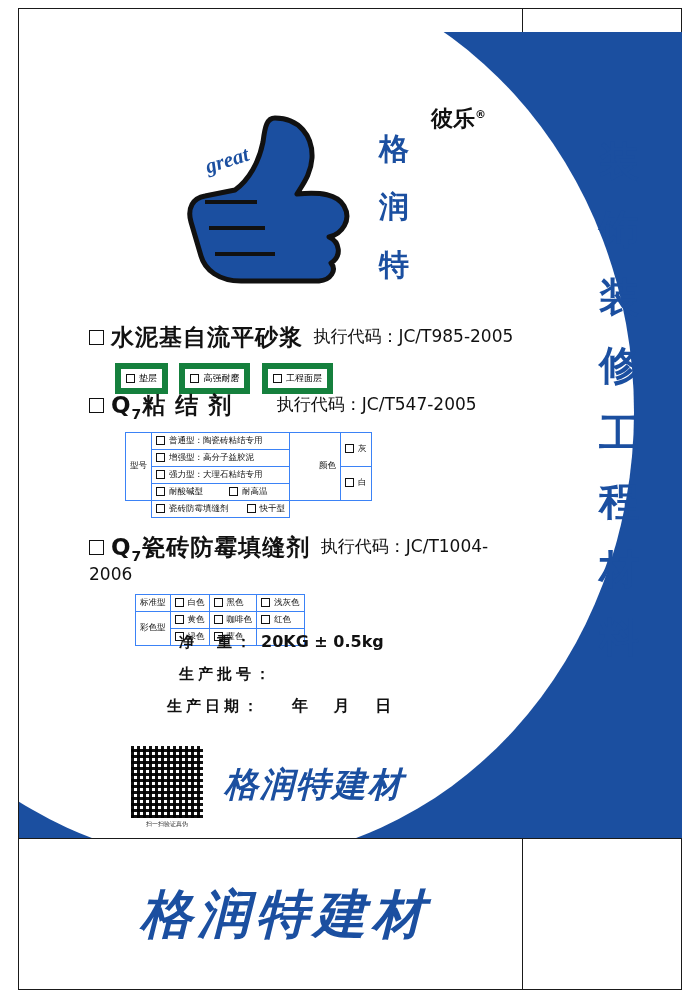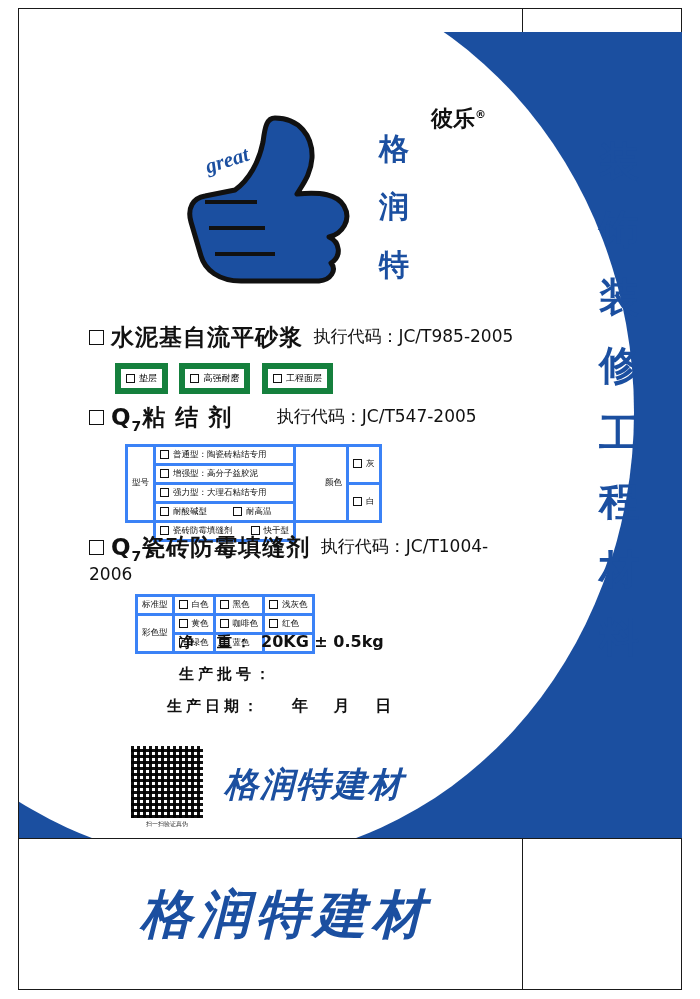--- a/index.html
+++ b/index.html
@@ -33,21 +33,21 @@
 
   
   .prod{position:absolute;}
   .chk{display:inline-block;width:15px;height:15px;border:1.6px solid #111;vertical-align:middle;margin-right:7px;box-sizing:border-box;}
   .chk-sm{display:inline-block;width:9px;height:9px;border:1px solid #111;vertical-align:middle;margin-right:4px;box-sizing:border-box;}
   .prod-title{display:inline-block;font-family:"DejaVu Sans", sans-serif;font-weight:bold;font-size:23px;color:#111;letter-spacing:1px;vertical-align:middle;}
   .prod-title .sub{font-size:14px;vertical-align:sub;}
   .std{font-family:"DejaVu Sans", sans-serif;font-size:17px;color:#111;}
 
   table.opt{border-collapse:collapse;font-family:"DejaVu Sans", sans-serif;font-size:8.5px;color:#111;}
-  table.opt td{border:3px solid #3b82f6;padding:2px 4px;white-space:nowrap;}
+  table.opt td{border:1px solid #3b82f6;padding:2px 4px;white-space:nowrap;}
   table.opt td.nb{border:none;}
   .optbox{display:inline-block;border:6px solid #15803d;padding:3px 5px;margin-right:7px;font-family:"DejaVu Sans", sans-serif;font-size:9px;}
 
   
   .info{position:absolute;font-family:"DejaVu Sans", sans-serif;color:#111;}
   .info .lbl{font-weight:bold;font-size:15px;letter-spacing:4px;}
   .info .val{font-weight:bold;font-size:16px;}
 
   
   .qr{position:absolute;left:110px;top:712px;width:72px;height:72px;background:
@@ -99,21 +99,21 @@
       <div class="prod" style="left:70px;top:290px;width:430px;">
         <span class="chk"></span><span class="prod-title">水泥基自流平砂浆</span>
         <span class="std" style="margin-left:6px;">执行代码：JC/T985-2005</span>
         <div style="margin-top:10px;margin-left:26px;">
           <span class="optbox"><span class="chk-sm"></span><span>垫层</span></span>
           <span class="optbox"><span class="chk-sm"></span><span>高强耐磨</span></span>
           <span class="optbox"><span class="chk-sm"></span><span>工程面层</span></span>
         </div>
       </div>
 
-      <div class="prod" style="left:70px;top:370px;width:430px;">
+      <div class="prod" style="left:70px;top:358px;width:430px;">
         <span class="chk"></span><span class="prod-title"><span>Q</span><span class="sub">7</span><span>粘 结 剂</span></span>
         <span class="std" style="margin-left:40px;">执行代码：JC/T547-2005</span>
 
         <table class="opt" style="margin-top:10px;margin-left:36px;">
           <tbody>
               <tr>
             <td rowspan="4" style="text-align:center;width:14px;">型号</td>
             <td><span class="chk-sm"></span><span>普通型：陶瓷砖粘结专用</span></td>
             <td rowspan="4" style="text-align:center;width:12px;padding-left:29px;">颜色</td>
             <td rowspan="2"><span class="chk-sm"></span><span>灰</span></td>

